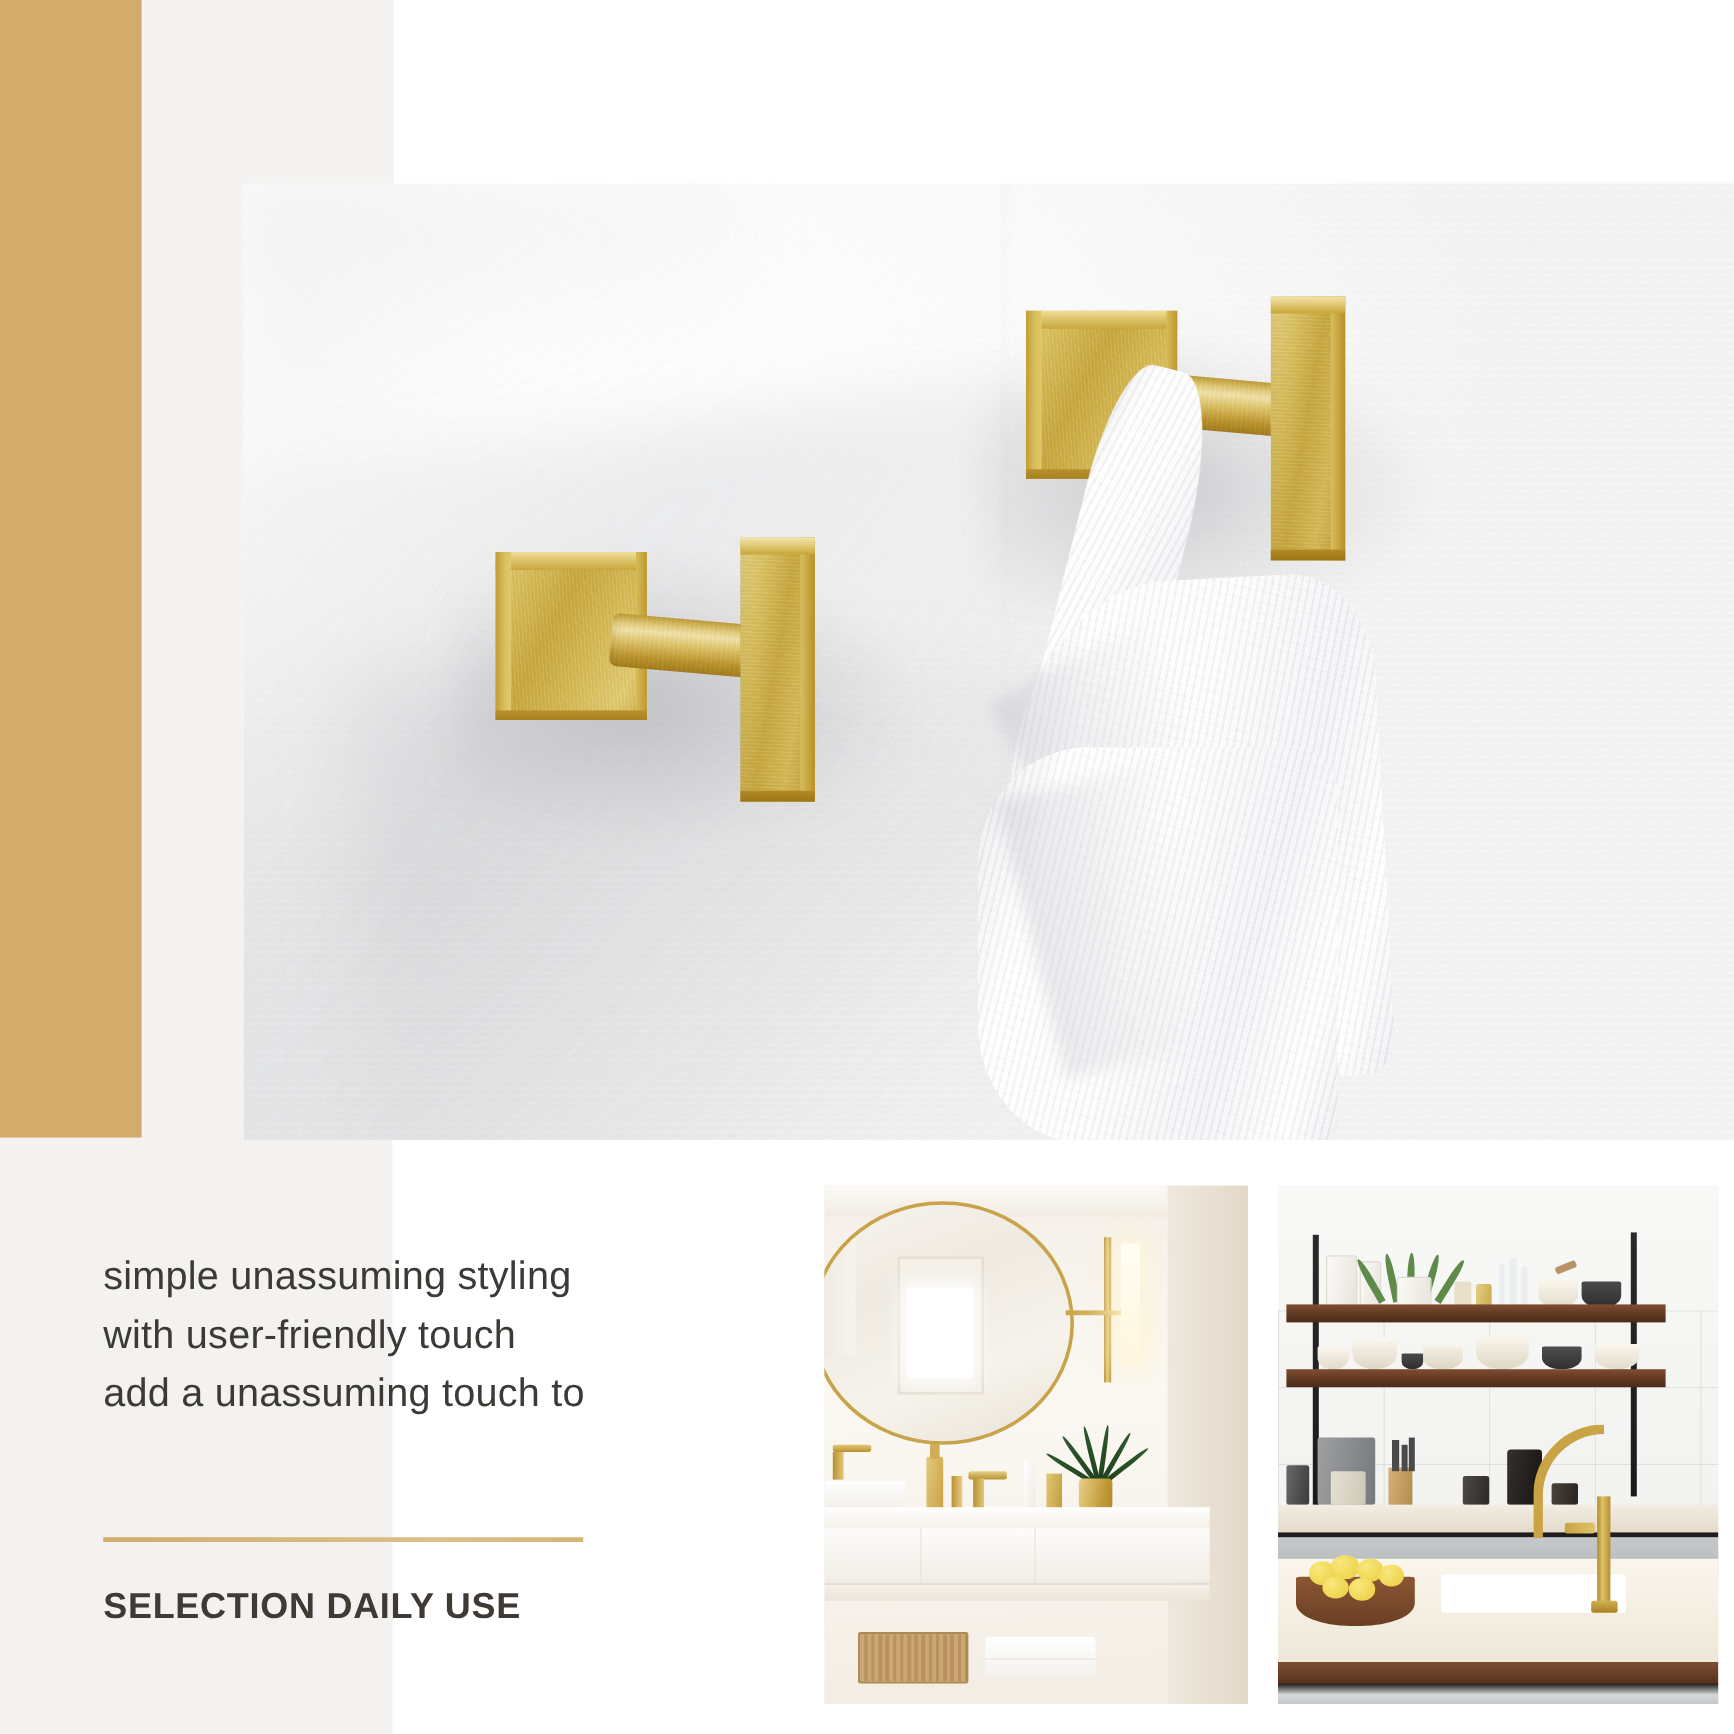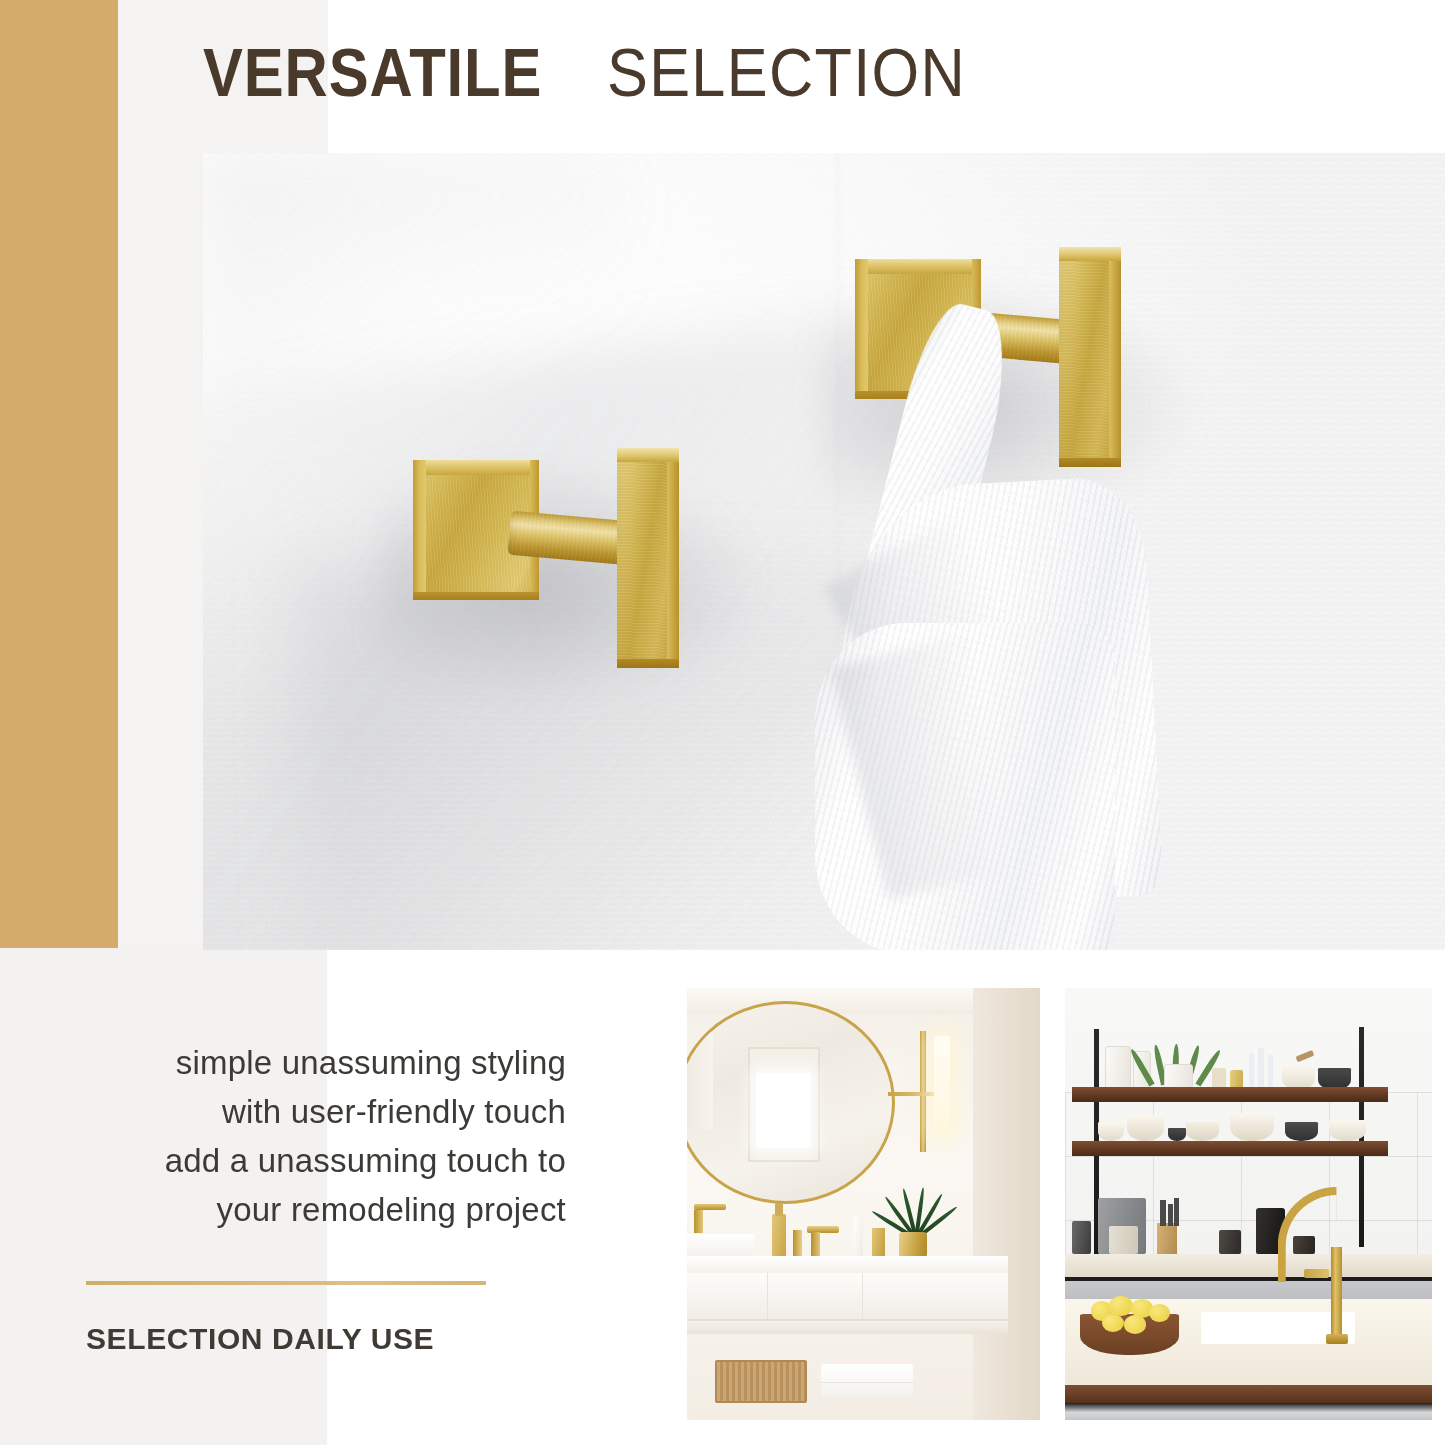--- a/index.html
+++ b/index.html
@@ -196,21 +196,20 @@
 
   
   .body-copy {
     position:absolute; left:86px; top:1038px;
     width:480px;
     font-size:33px;
     line-height:49px;
     color:#3C3A36;
     font-weight:400;
     letter-spacing:.2px;
-    text-align:right;
   }
   .body-copy p { white-space:nowrap; }
 
   
   .rule {
     position:absolute; left:86px; top:1281px;
     width:400px; height:4px;
     background:linear-gradient(90deg,#D0AE6A,#DCC089 70%,#D6B575);
   }
 
@@ -479,23 +478,20 @@
 </style>
 </head>
 <body>
 
 <div id="page">
 
   <div class="bg-tint-left"></div>
   <div class="bg-tint-upper"></div>
   <div class="gold-bar"></div>
 
-  <div class="headline">
-    <span class="w1">VERSATILE</span><span class="w2">SELECTION</span>
-  </div>
 
   <div class="hero">
     <div class="hero-wall"></div>
     <div class="hero-texture"></div>
     <div class="hero-shadow-top"></div>
     <div class="hero-shadow-a"></div>
     <div class="hero-shadow-b"></div>
     <div class="hero-vert-seam"></div>
 
     <div class="hook" style="left:196px; top:255px; width:310px; height:270px;">
@@ -561,21 +557,20 @@
       <div class="cloth" style="border-radius:30% 12% 6% 30%;"></div>
       <div class="nap" style="border-radius:30% 12% 6% 30%;"></div>
       <div class="fold" style="left:14%; top:6%; width:60%; height:72%; transform:rotate(-14deg);"></div>
     </div>
   </div>
 
   <div class="body-copy">
     <p>simple unassuming styling</p>
     <p>with user-friendly touch</p>
     <p>add a unassuming touch to</p>
-    <p>your remodeling project</p>
   </div>
 
   <div class="rule"></div>
 
   <div class="tagline">SELECTION DAILY USE</div>
 
   <div class="shot bath">
     <div class="b-wall"></div>
     <div class="ceiling"></div>
     <div class="b-wall-right"></div>

